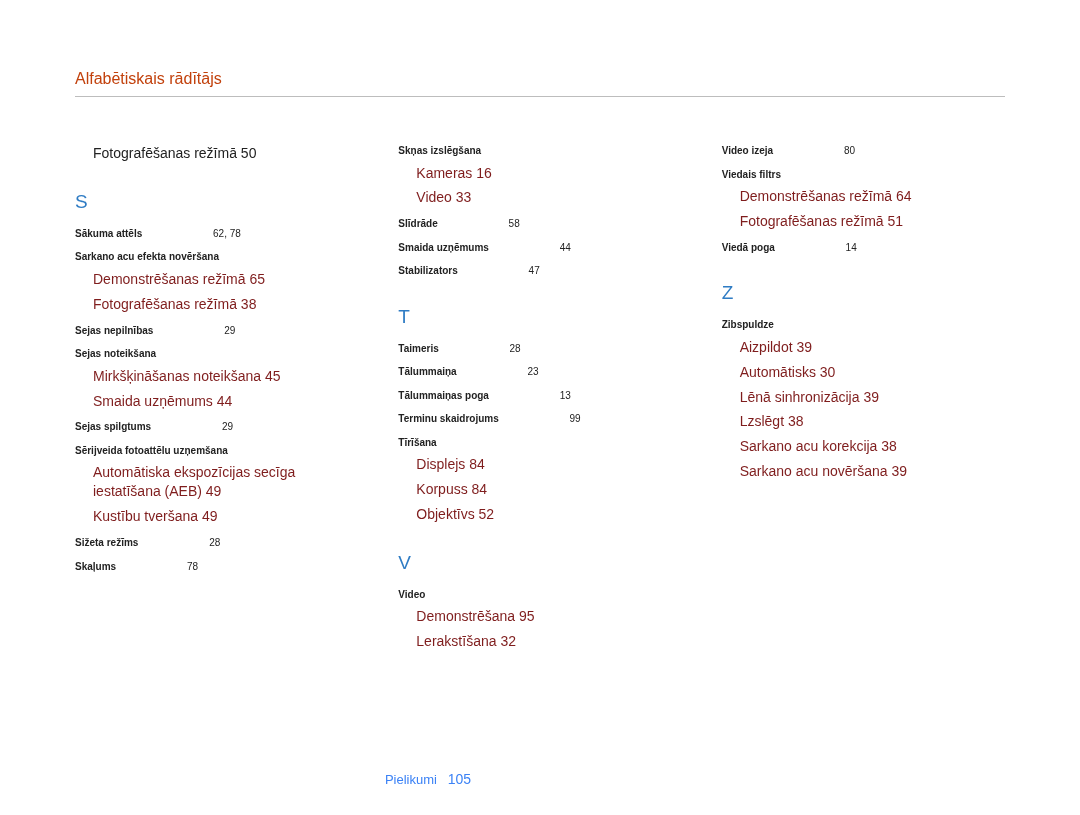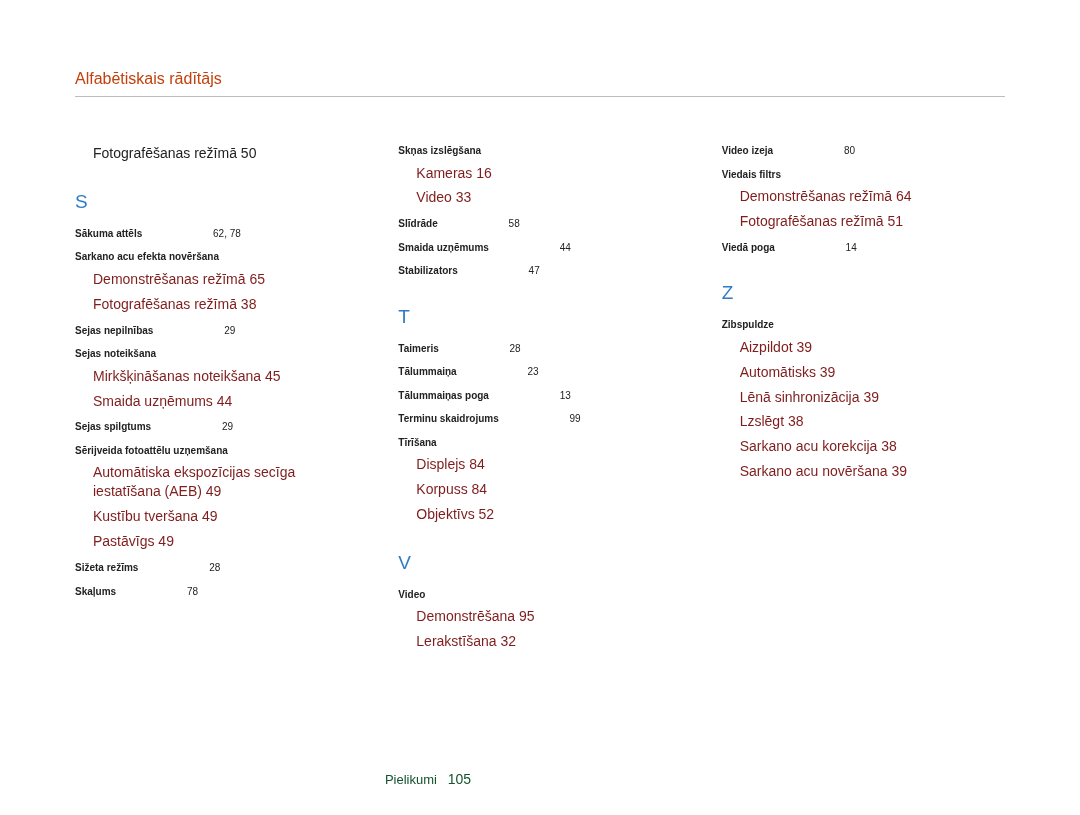--- a/index.html
+++ b/index.html
@@ -59,21 +59,21 @@
     margin-left: 18px;
     line-height: 1.35;
   }
   .footer {
     position: absolute;
     bottom: 28px;
     width: 856px;
     left: 0;
     text-align: center;
     font-size: 13px;
-    color: #14532d;
+    color: #3b82f6;
   }
   .footer .pg {
     font-size: 14px;
   }
   .page-ref { font-weight: 400; padding-left: 34px; }
 </style>
 </head>
 <body>
 
 <div class="header">Alfabētiskais rādītājs</div>
@@ -104,21 +104,20 @@
     <div class="subentry">Smaida uzņēmums  44</div>
 
     <div class="entry">
       <span>Sejas spilgtums</span>
       <span class="page-ref">  </span><span class="page-ref">29</span>
     </div>
 
     <div class="entry">Sērijveida fotoattēlu uzņemšana</div>
     <div class="subentry">Automātiska ekspozīcijas secīga iestatīšana (AEB)  49</div>
     <div class="subentry">Kustību tveršana  49</div>
-    <div class="subentry">Pastāvīgs  49</div>
 
     <div class="entry">
       <span>Sižeta režīms</span>
       <span class="page-ref">  </span><span class="page-ref">28</span>
     </div>
 
     <div class="entry">
       <span>Skaļums</span>
       <span class="page-ref">  </span><span class="page-ref">78</span>
     </div>
@@ -185,21 +184,21 @@
 
     <div class="entry">
       <span>Viedā poga</span>
       <span class="page-ref">  </span><span class="page-ref">14</span>
     </div>
 
     <div class="sect-letter">Z</div>
 
     <div class="entry">Zibspuldze</div>
     <div class="subentry">Aizpildot  39</div>
-    <div class="subentry">Automātisks  39</div>
+    <div class="subentry">Automātisks  30</div>
     <div class="subentry">Lēnā sinhronizācija  39</div>
     <div class="subentry">Lzslēgt  38</div>
     <div class="subentry">Sarkano acu korekcija  38</div>
     <div class="subentry">Sarkano acu novēršana  39</div>
   </div>
 
 </div>
 
 <div class="footer">
   <span>Pielikumi</span>

